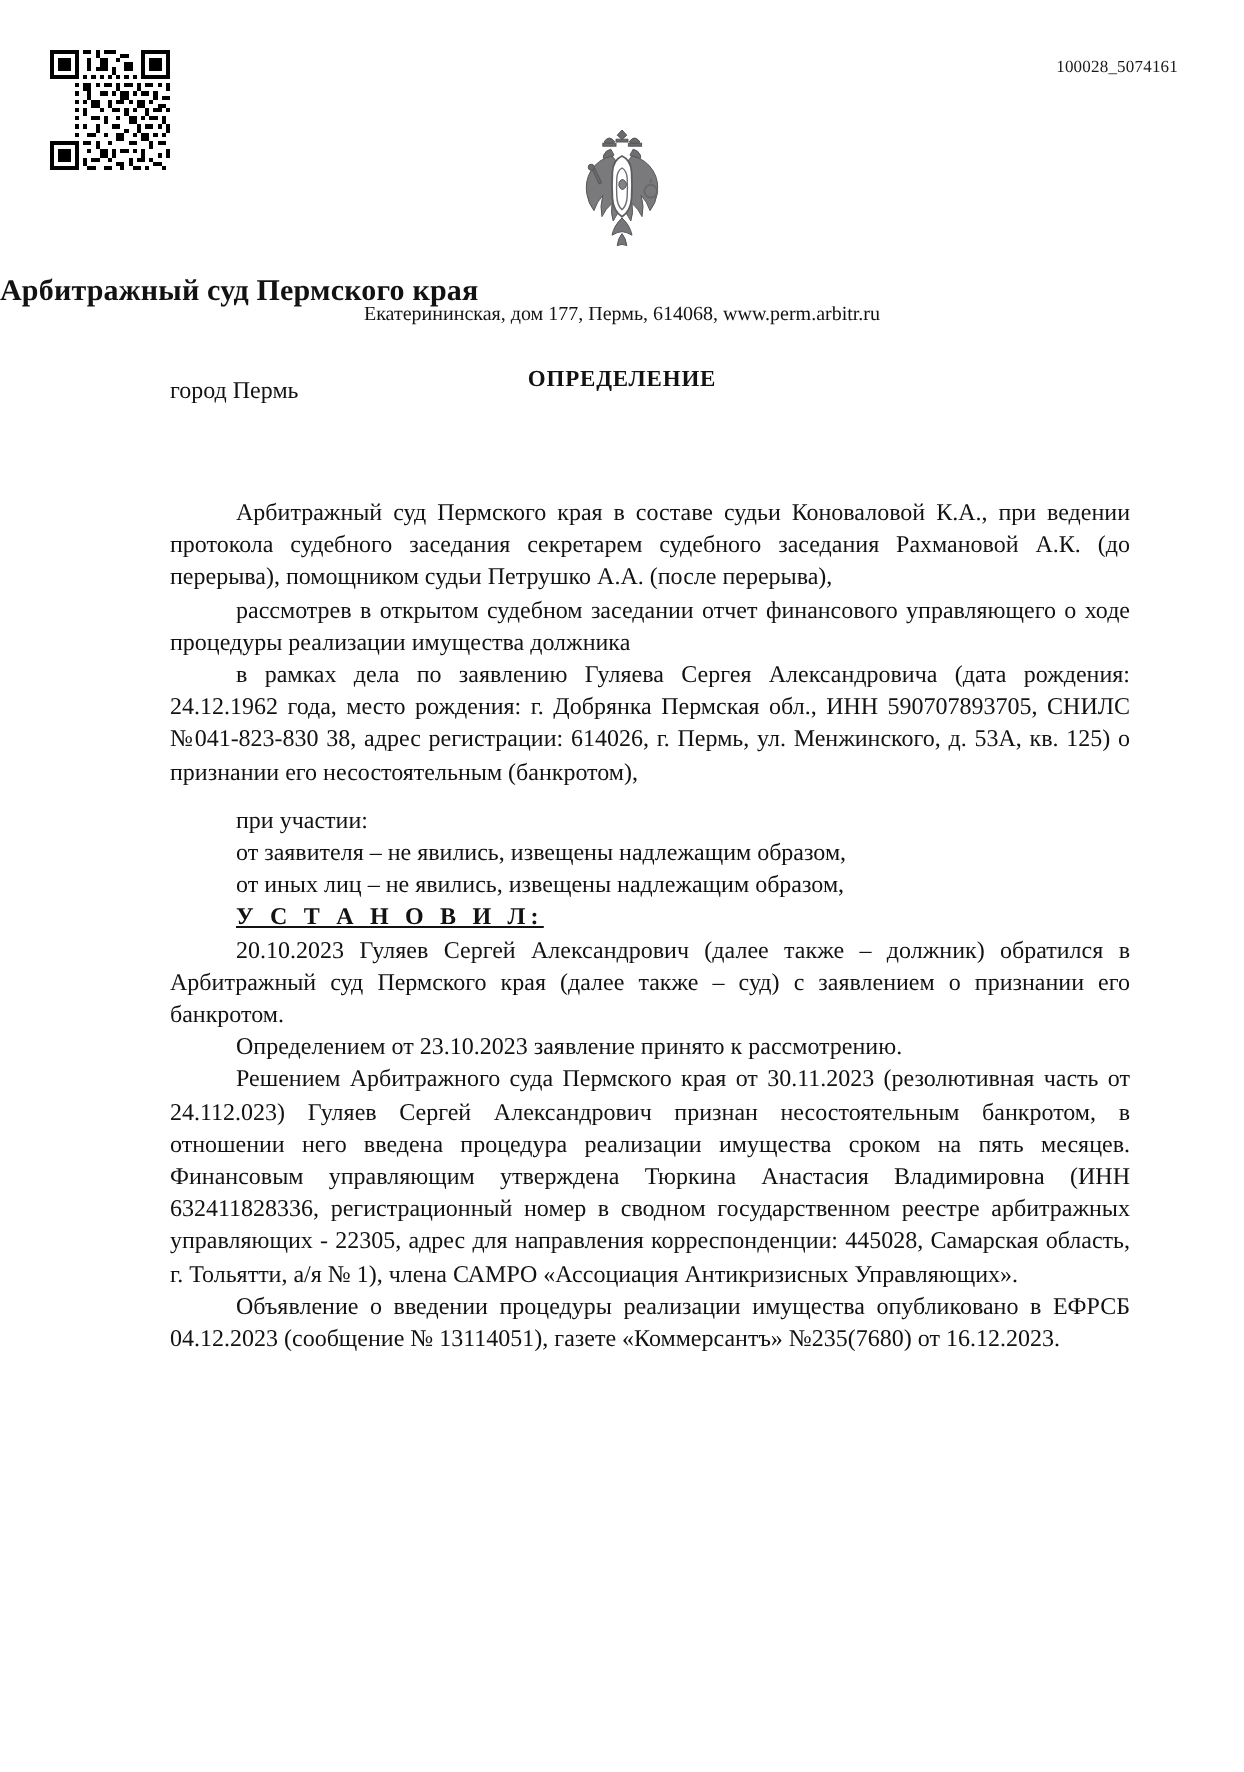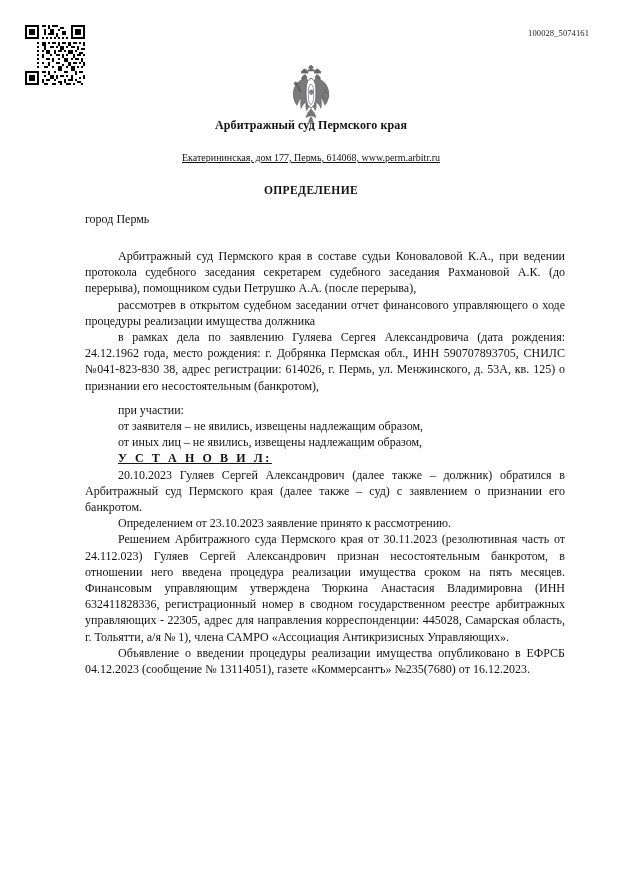--- a/index.html
+++ b/index.html
@@ -49,53 +49,51 @@
     height: 74px;
     display: flex;
     align-items: center;
     justify-content: center;
   }
   .emblem svg { display: block; }
 
   .court-name {
     position: absolute;
     left: 0; right: 0;
-    top: 118px;
-    text-align: center;
-    font-size: 12px;
+    top: 138px;
+    font-size: 15px;
     font-weight: bold;
     letter-spacing: 0.1px;
   }
   .court-address {
     position: absolute;
     left: 0; right: 0;
     top: 152px;
     text-align: center;
     font-size: 10px;
-    text-decoration: underline;
   }
 
   
   .doc-title {
     position: absolute;
     left: 0; right: 0;
     top: 184px;
     text-align: center;
     font-size: 11.5px;
     font-weight: bold;
     letter-spacing: 0.4px;
   }
 
   .meta-row {
     position: absolute;
     left: 85px;
     width: 480px;
     font-size: 12px;
   }
-  .meta-row.city { top: 212px; }
+  .meta-row.city { top: 188px; }
   .meta-row.date { top: 219px; }
 
   .meta-row .left  { float: left; }
   .meta-row .right { float: right; }
   .meta-row::after { content: ""; display: block; clear: both; }
 
   
   .body {
     position: absolute;
     left: 85px;

